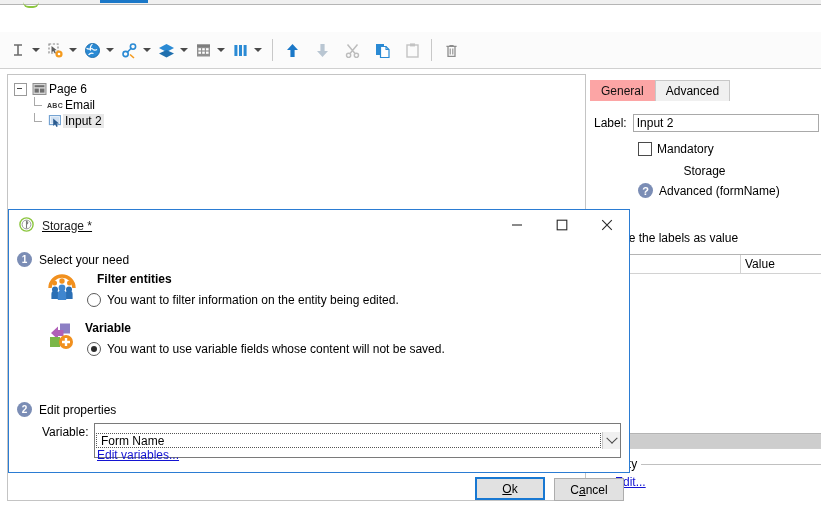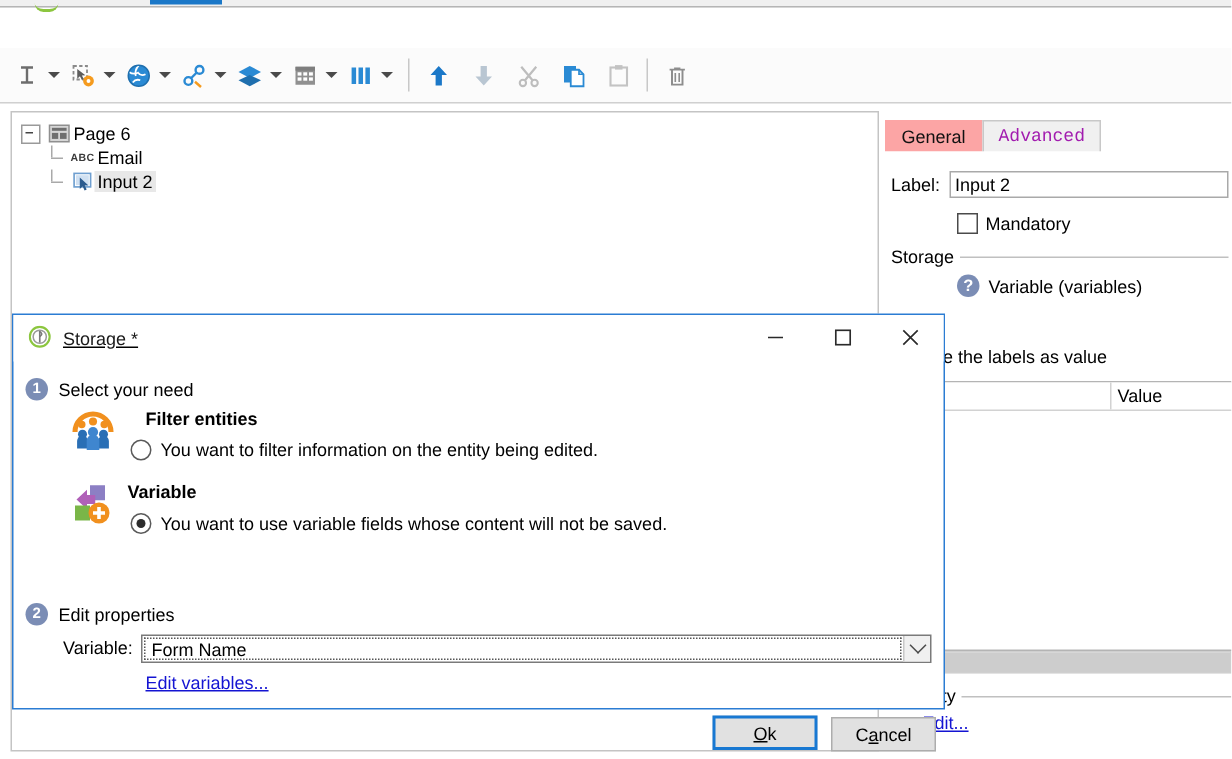--- a/index.html
+++ b/index.html
@@ -113,21 +113,21 @@
   .prop-tabs {
     position: absolute; left: 0; top: 5px; height: 22px;
     display: flex; align-items: flex-end;
   }
   .prop-tab {
     height: 20px; padding: 0 10px; font-size: 12px;
     display: flex; align-items: center;
     border: 1px solid transparent; border-bottom: none;
   }
   .prop-tab.inactive {
-    background: #f0f0f0; border-color: #c8c8c8; color: #a21caf; font-family: Liberation Mono, monospace;
+    background: #f0f0f0; border-color: #c8c8c8; color: #000000;
   }
   .prop-tab.active {
     background: #fca5a5; color: #111;
   }
   .tabs-underline {
     position: absolute; left: 0; top: 27px; width: 231px; height: 1px;
     background: #ffffff;
   }
 
   .row-label {
@@ -229,21 +229,21 @@
     width: 12px; height: 12px; border-radius: 50%;
     border: 1px solid #5a5a5a; background: #fff; position: relative; flex: none;
   }
   .radio.on::after {
     content: ""; position: absolute; left: 3px; top: 3px;
     width: 6px; height: 6px; border-radius: 50%; background: #2c2c2c;
   }
   .opt-desc span { font-size: 12px; }
 
   .combo {
-    position: absolute; left: 92px; top: 391px; width: 528px; height: 19px;
+    position: absolute; left: 92px; top: 391px; width: 528px; height: 35px;
     border: 1px solid #7a7a7a; background: #fff;
     display: flex; align-items: center; box-sizing: border-box;
   }
   .combo-text {
     flex: 1; font-size: 12px; padding-left: 4px;
     border: 1px dotted #555; margin: 1px; height: 15px;
     display: flex; align-items: center; box-sizing: border-box;
   }
   .combo-arrow {
     width: 17px; height: 17px; background: #f0f0f0;
@@ -493,28 +493,28 @@
       <span class="txtbox" style="width:186px;margin-left:6px;">
         <span>Input 2</span>
       </span>
     </div>
 
     <div class="chk-row" style="left:48px; top:68px;">
       <span class="cb"></span>
       <span class="lbl">Mandatory</span>
     </div>
 
-    <div class="group" style="left:4px; top:90px; width:225px;">
+    <div class="group" style="left:4px; top:90px; width:225px;flex-direction:column;">
       <span class="group-title">Storage</span>
       <span class="group-line"></span>
     </div>
 
     <div class="info-line" style="left:48px; top:109px;">
       <span class="help-badge">?</span>
-      <span class="info-text">Variable (variables)</span>
+      <span class="info-text">Advanced (formName)</span>
     </div>
 
     <div class="chk-row" style="left:5px; top:157px;">
       <span class="cb"></span>
       <span class="lbl">Use the labels as value</span>
     </div>
 
     <div class="grid-box">
       <div class="grid-head">
         <div class="gh-label">Label</div>

